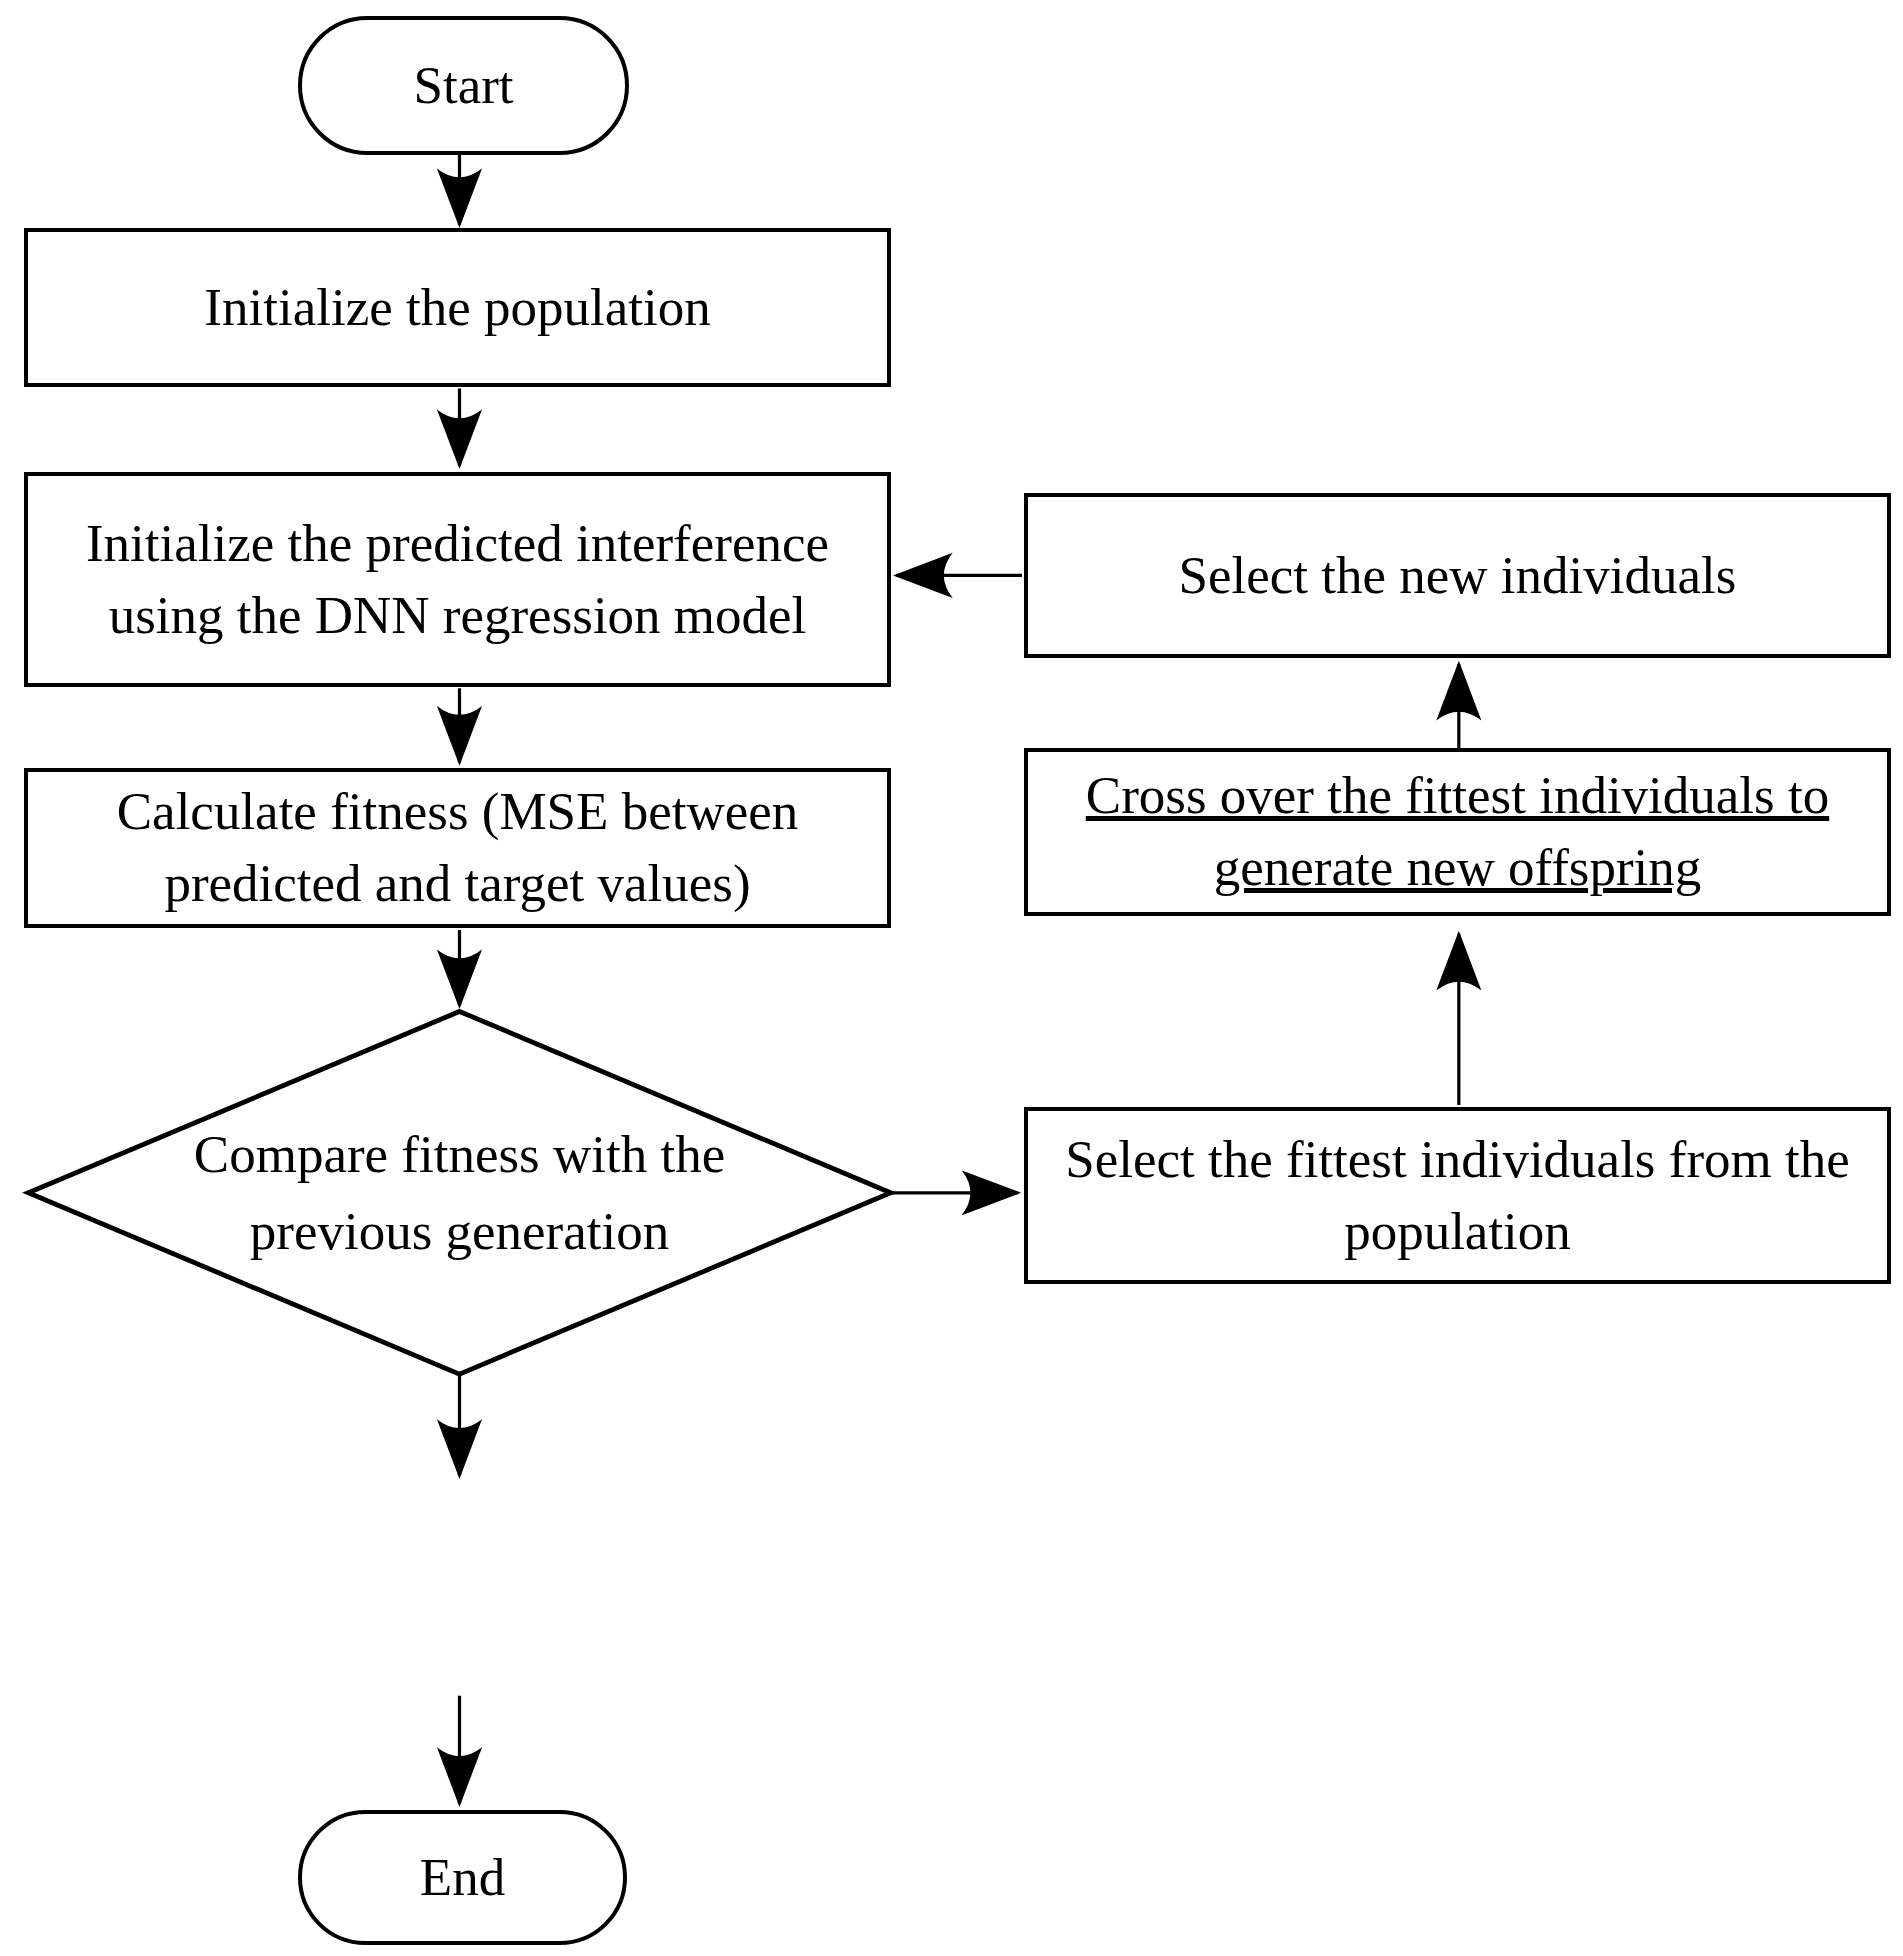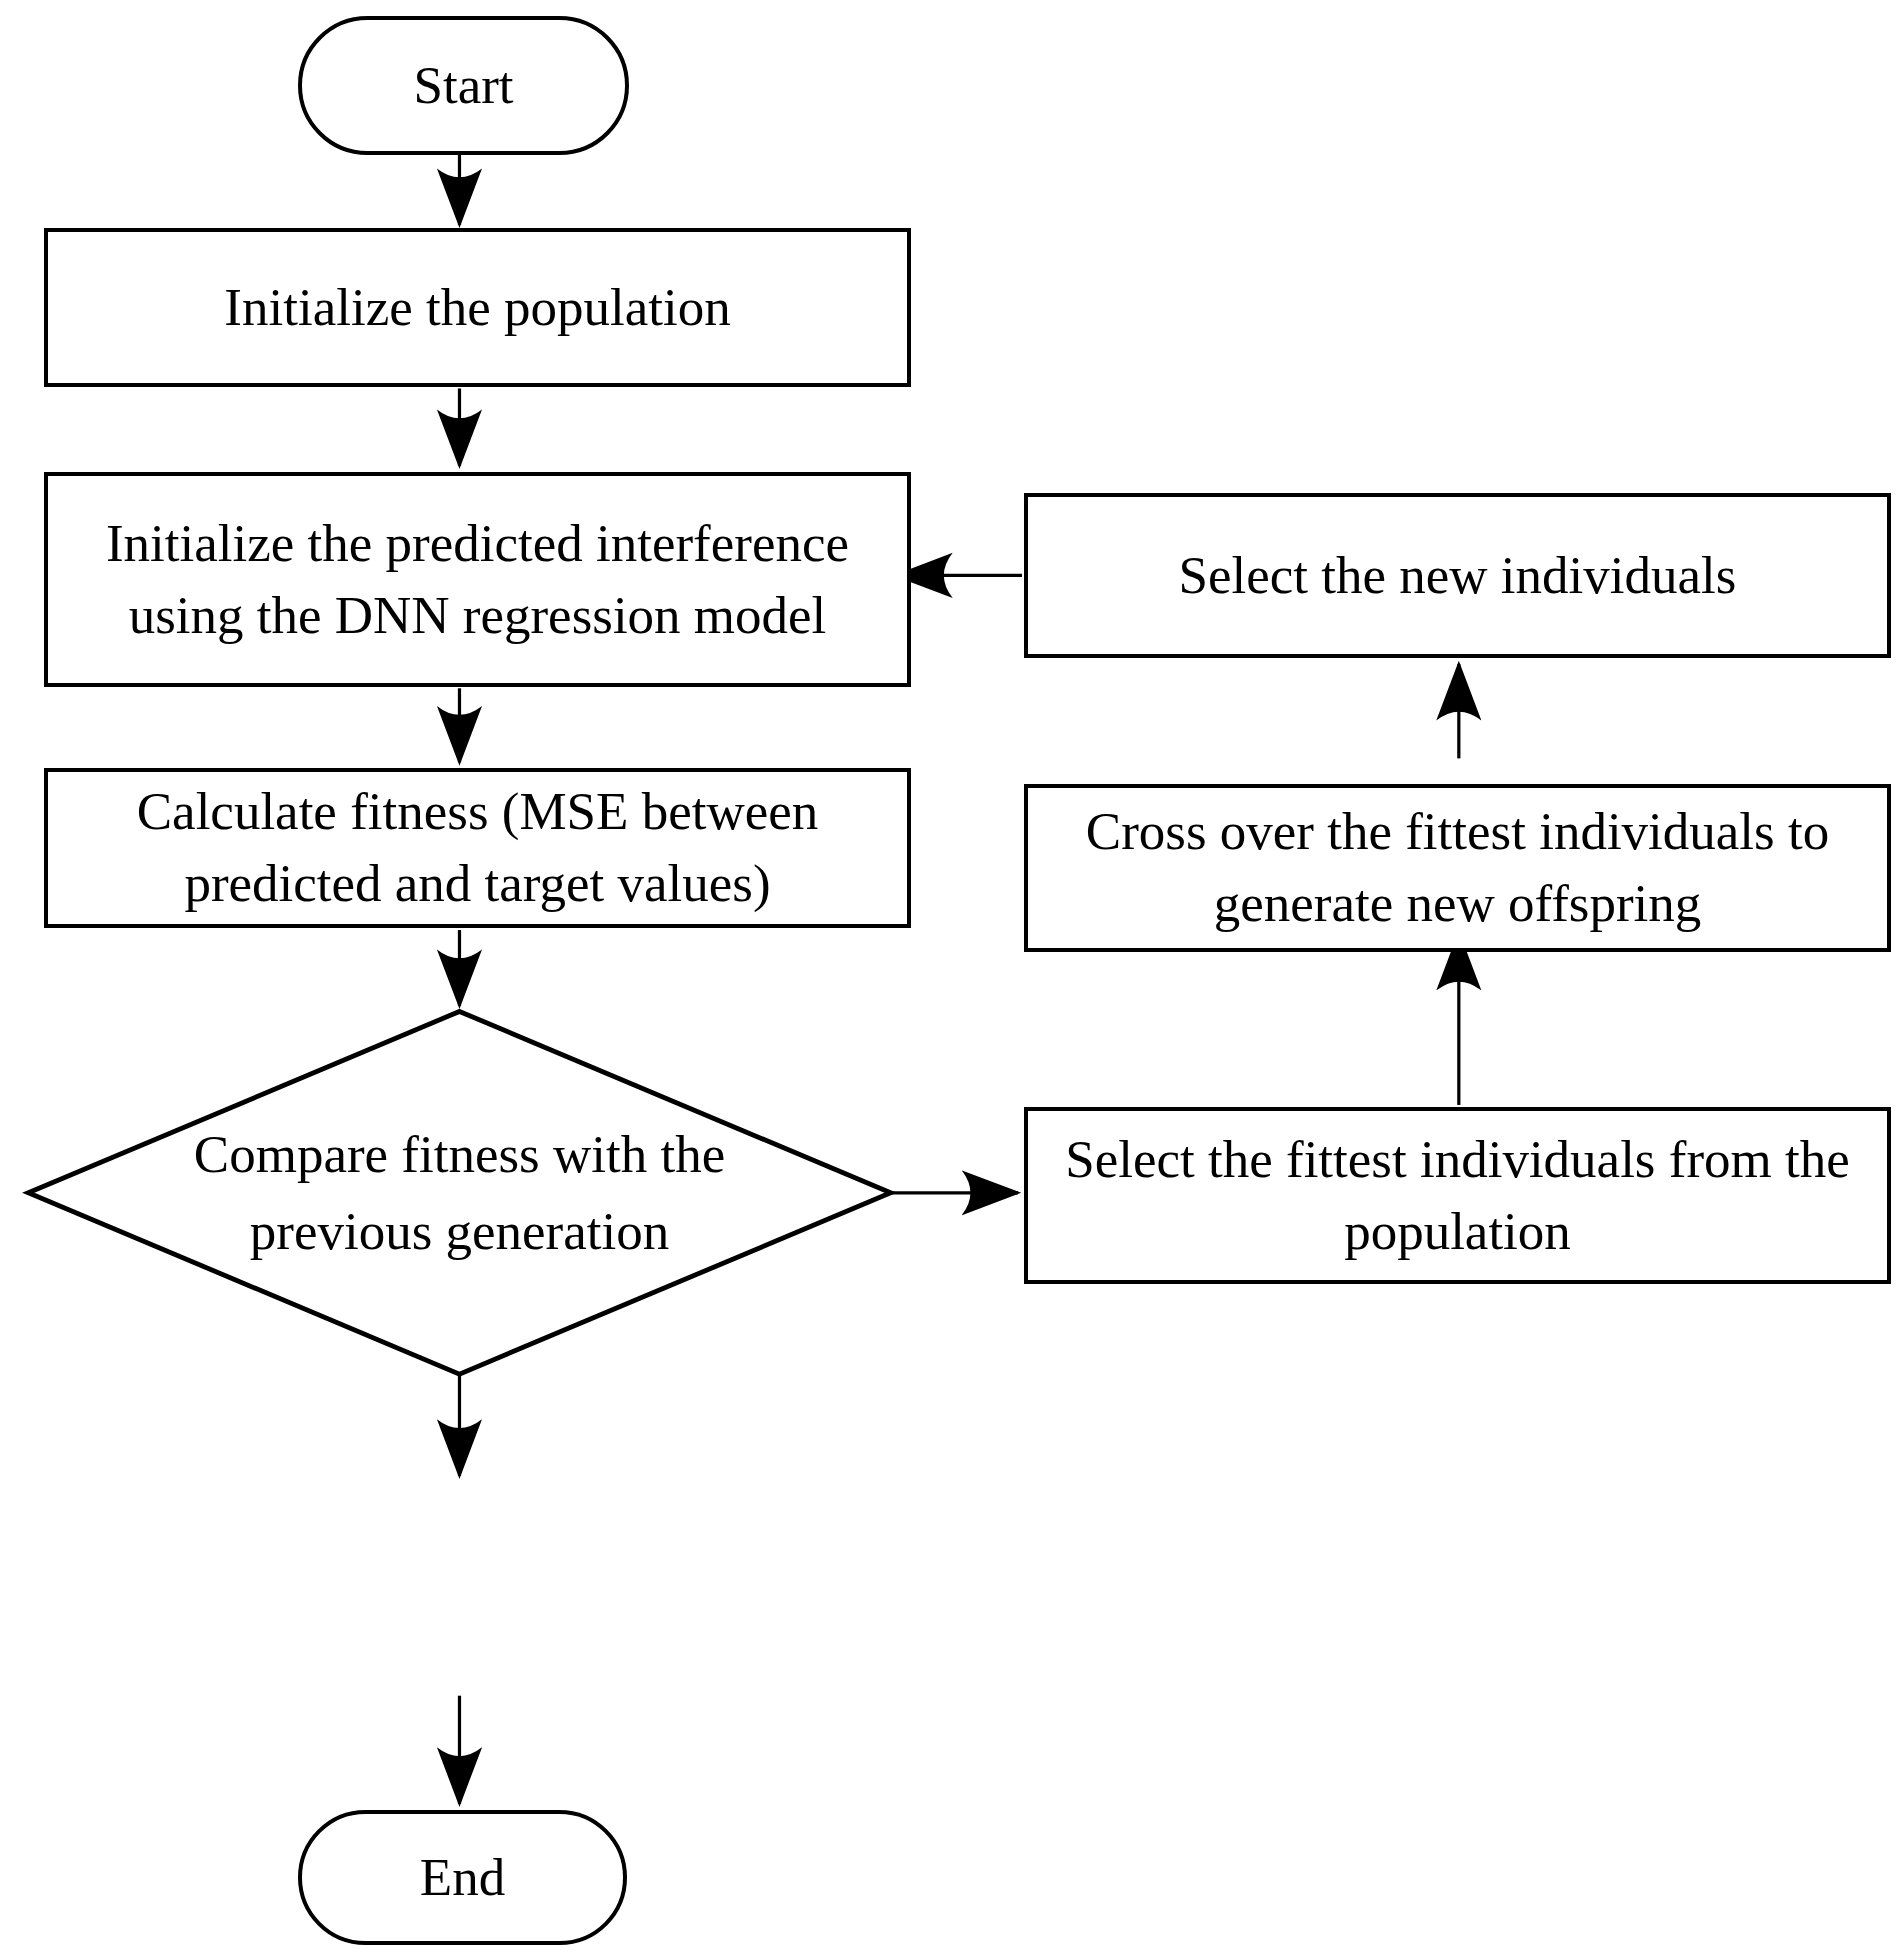--- a/index.html
+++ b/index.html
@@ -46,21 +46,20 @@
     font-size: 53px;
     line-height: 1.35;
   }
   .terminator {
     border-radius: 73px;
   }
   .process-left {
     left: 24px;
     width: 867px;
     padding: 0 48px;
-    margin-left: 20px;
   }
   .process-right {
     left: 1024px;
     width: 867px;
     padding: 0 16px;
   }
   .decision-label {
     position: absolute;
     z-index: 1;
     display: flex;
@@ -118,18 +117,18 @@
   <div class="node process-left" style="top:768px; height:160px;">Calculate fitness (MSE between predicted and target values)</div>
 
   <div class="decision-label" style="left:153px; top:1072px; width:613px; height:242px;">Compare fitness with the previous generation</div>
 
 
 
   <div class="node terminator" style="left:298px; top:1810px; width:329px; height:135px;">End</div>
 
   <div class="node process-right" style="top:493px; height:165px;">Select the new individuals</div>
 
-  <div class="node process-right" style="top:784px; height:168px;">Cross over the fittest individuals to generate new offspring</div>
+  <div class="node process-right" style="top:748px; height:168px;text-decoration:underline;">Cross over the fittest individuals to generate new offspring</div>
 
   <div class="node process-right" style="top:1107px; height:177px;">Select the fittest individuals from the population</div>
 
 </div>
 
 
 </body></html>

